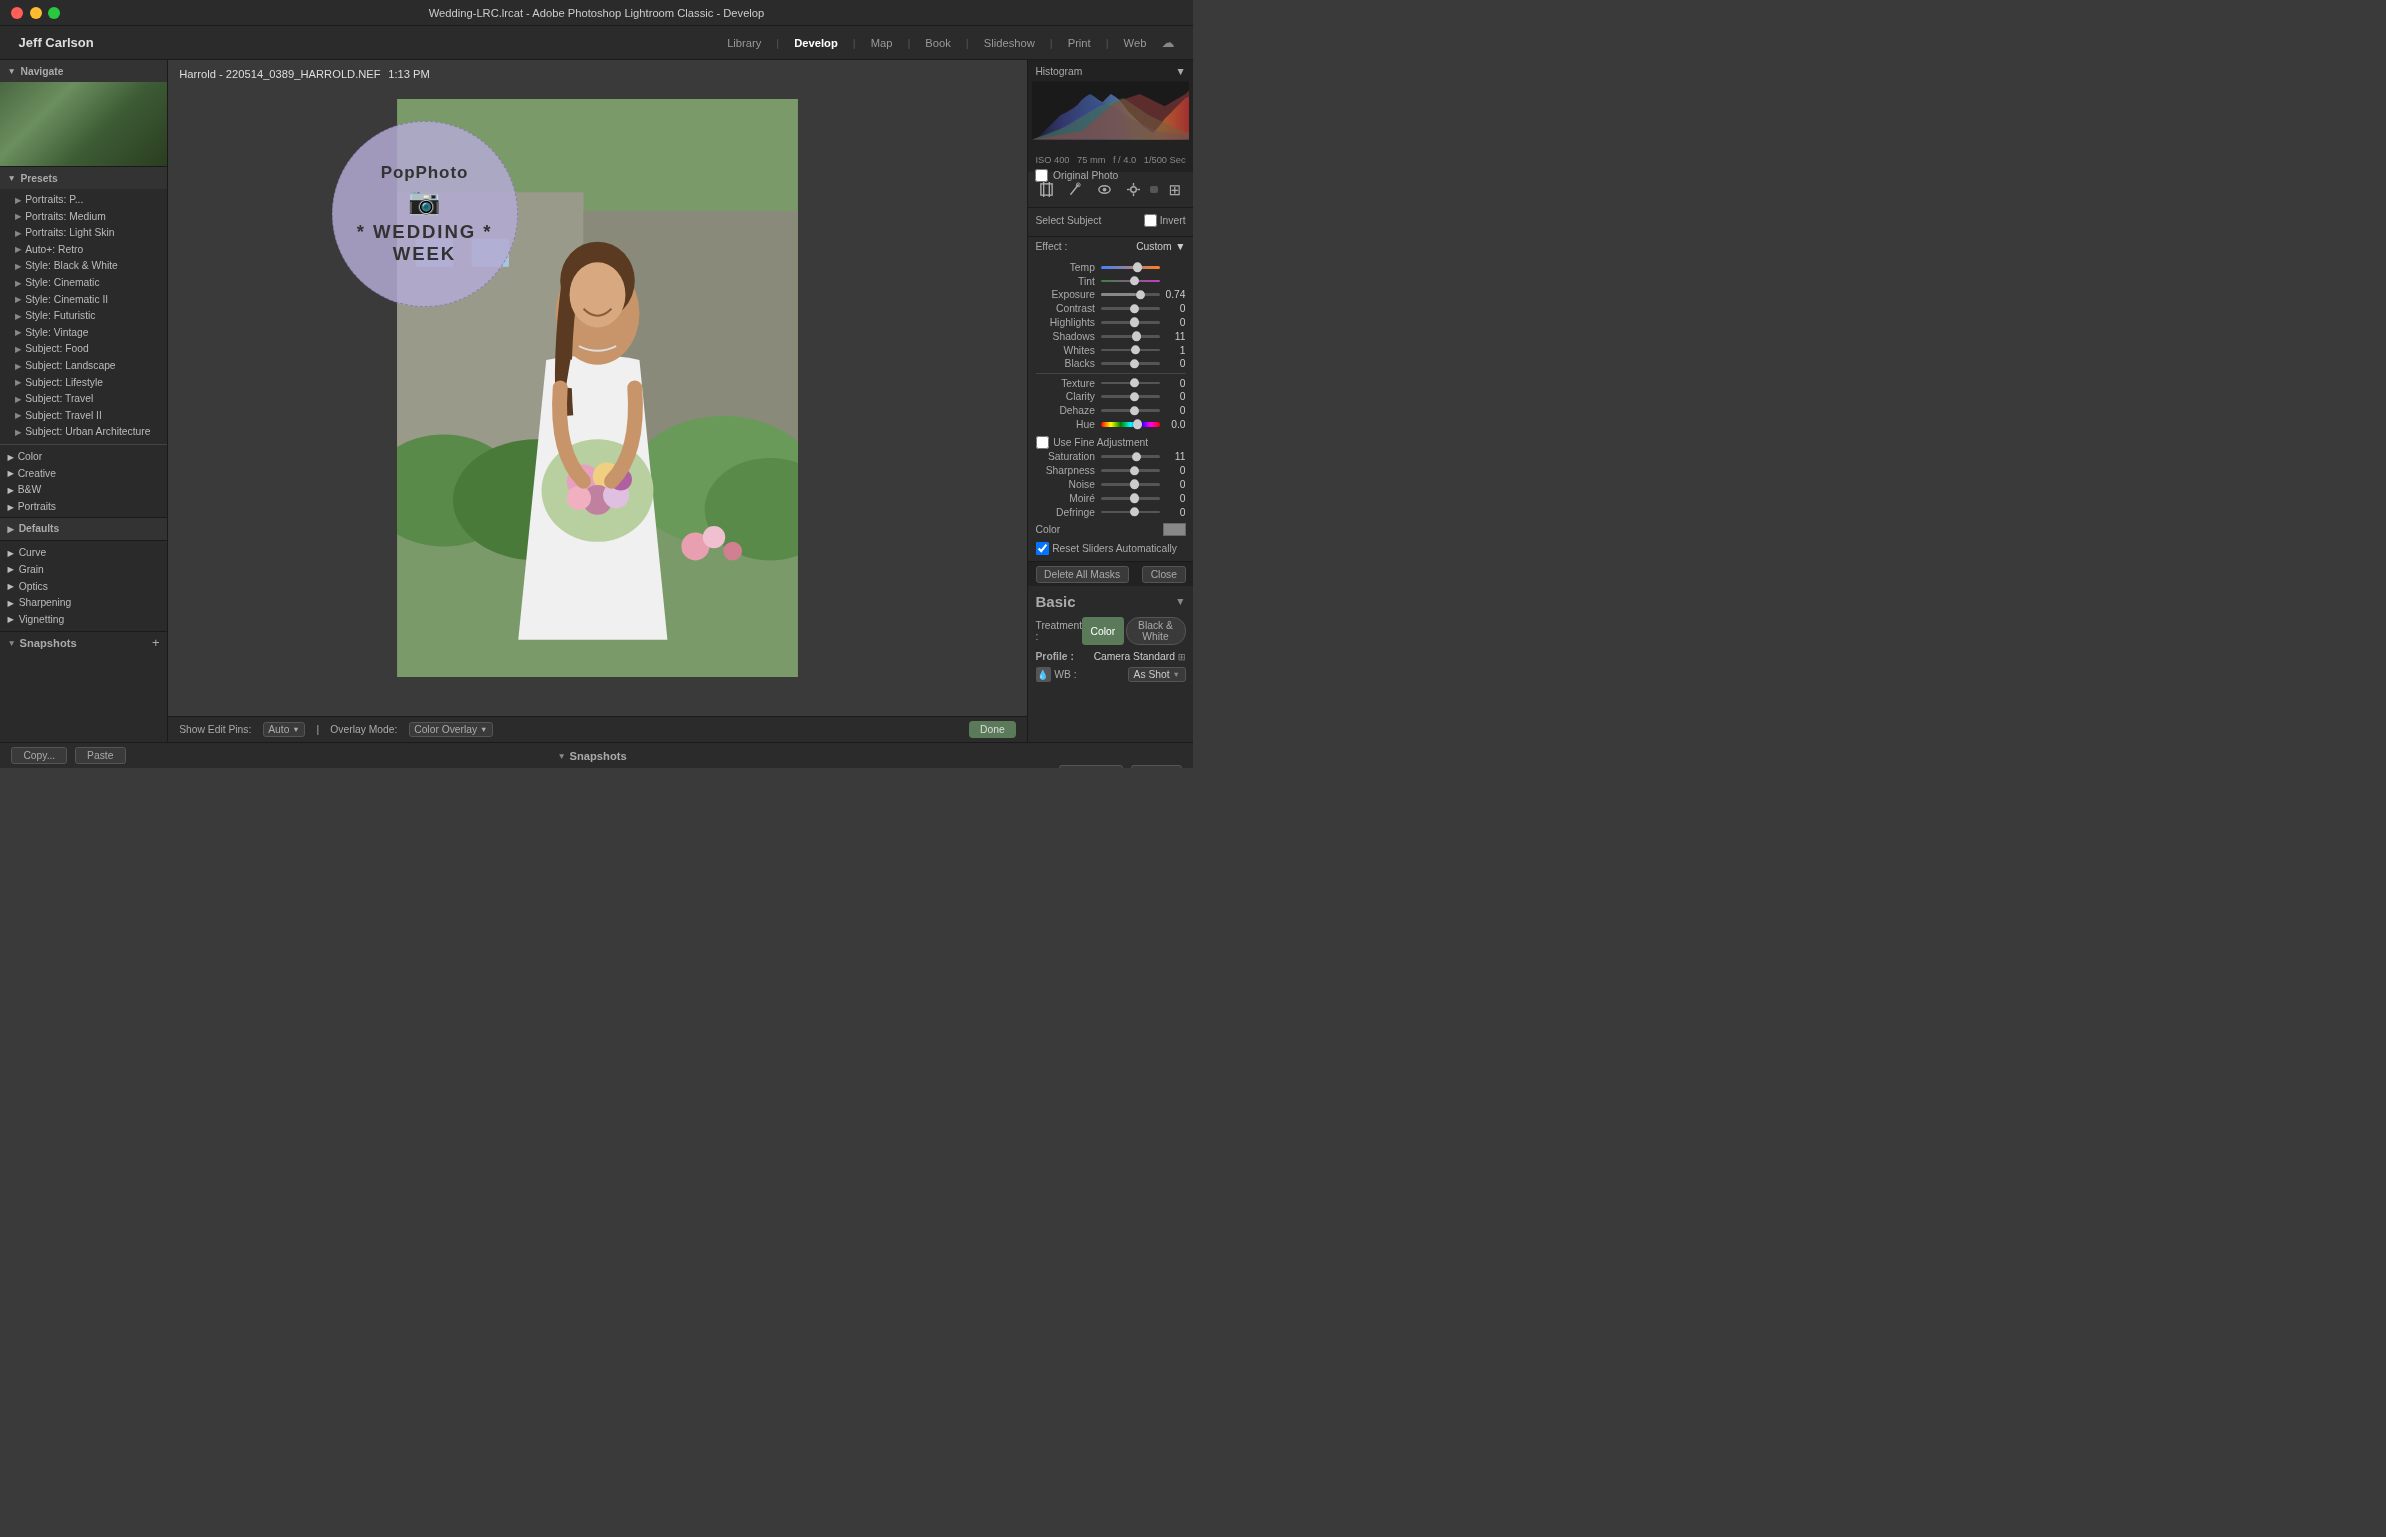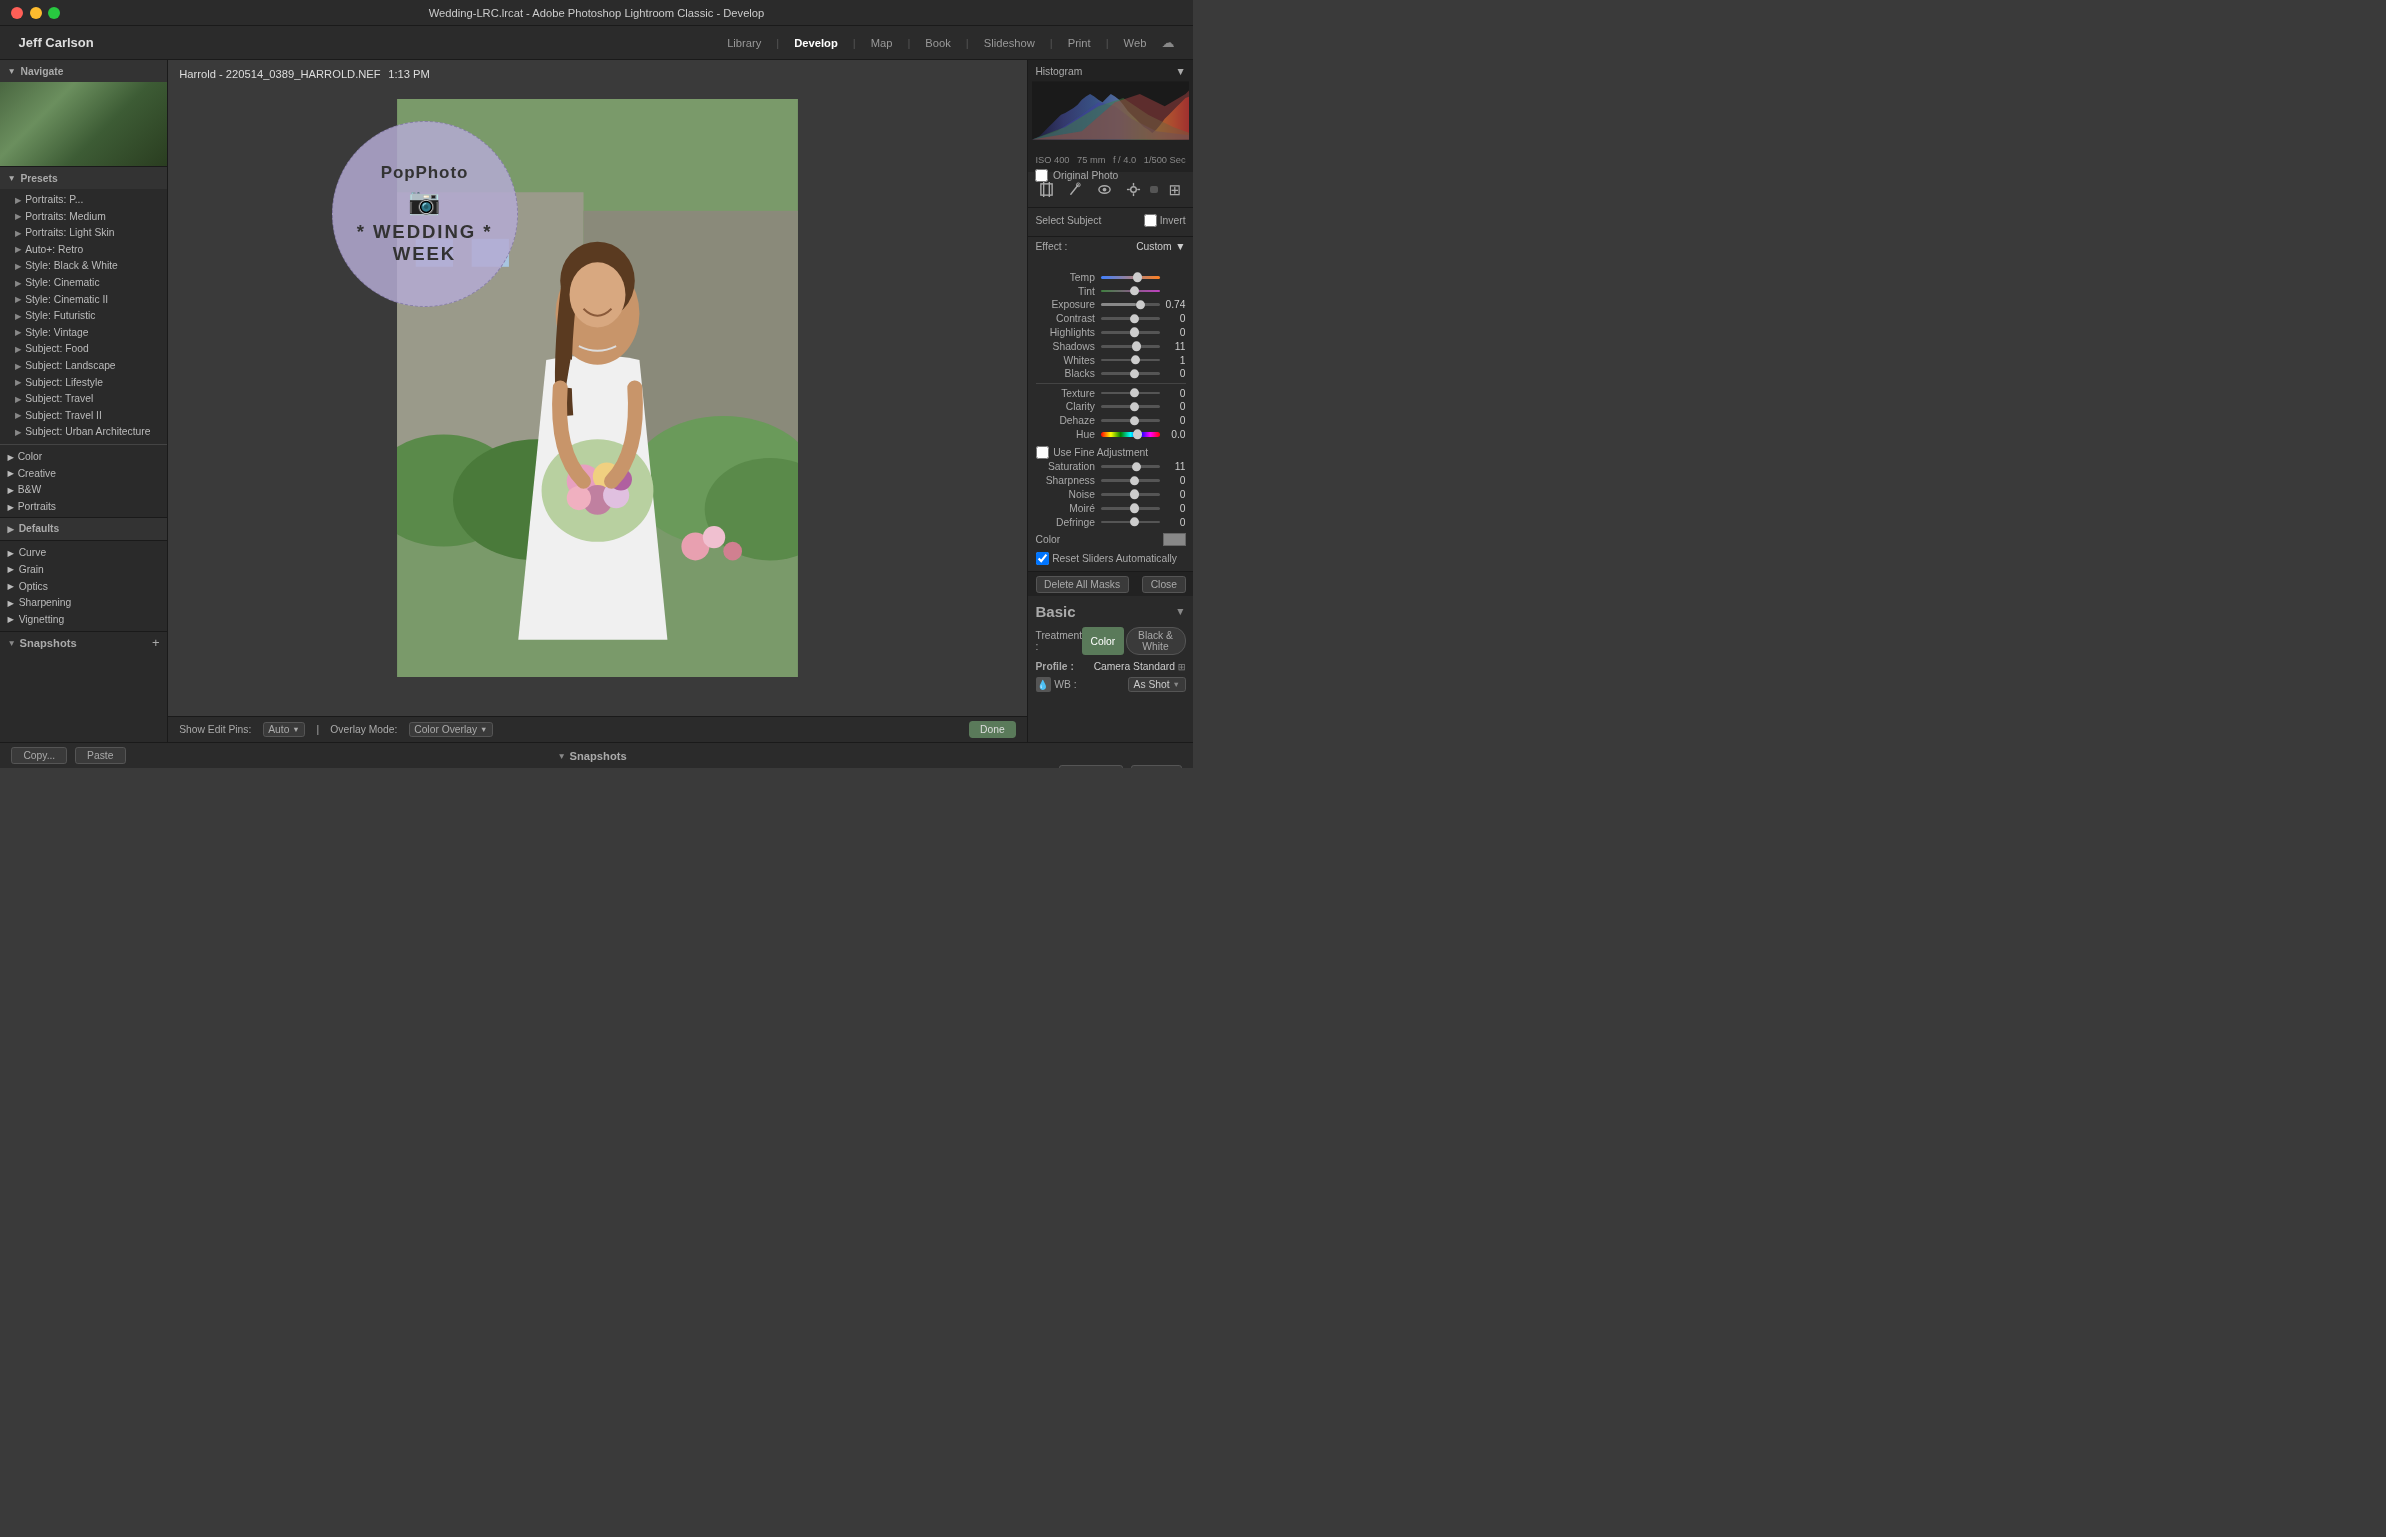--- a/index.html
+++ b/index.html
@@ -351,21 +351,21 @@
     }
 
     
     .sliders-section {
       padding: 3.7px 7.5px;
     }
     .effect-row {
       display: flex;
       align-items: center;
       justify-content: space-between;
-      margin-bottom: 20px;
+      margin-bottom: 10px;
       gap: 20px;
     }
     .effect-label { font-size: 10.3px; color: #aaa; }
     .effect-value {
       display: flex;
       align-items: center;
       gap: 3.7px;
       font-size: 10.3px;
       color: #ccc;
     }

